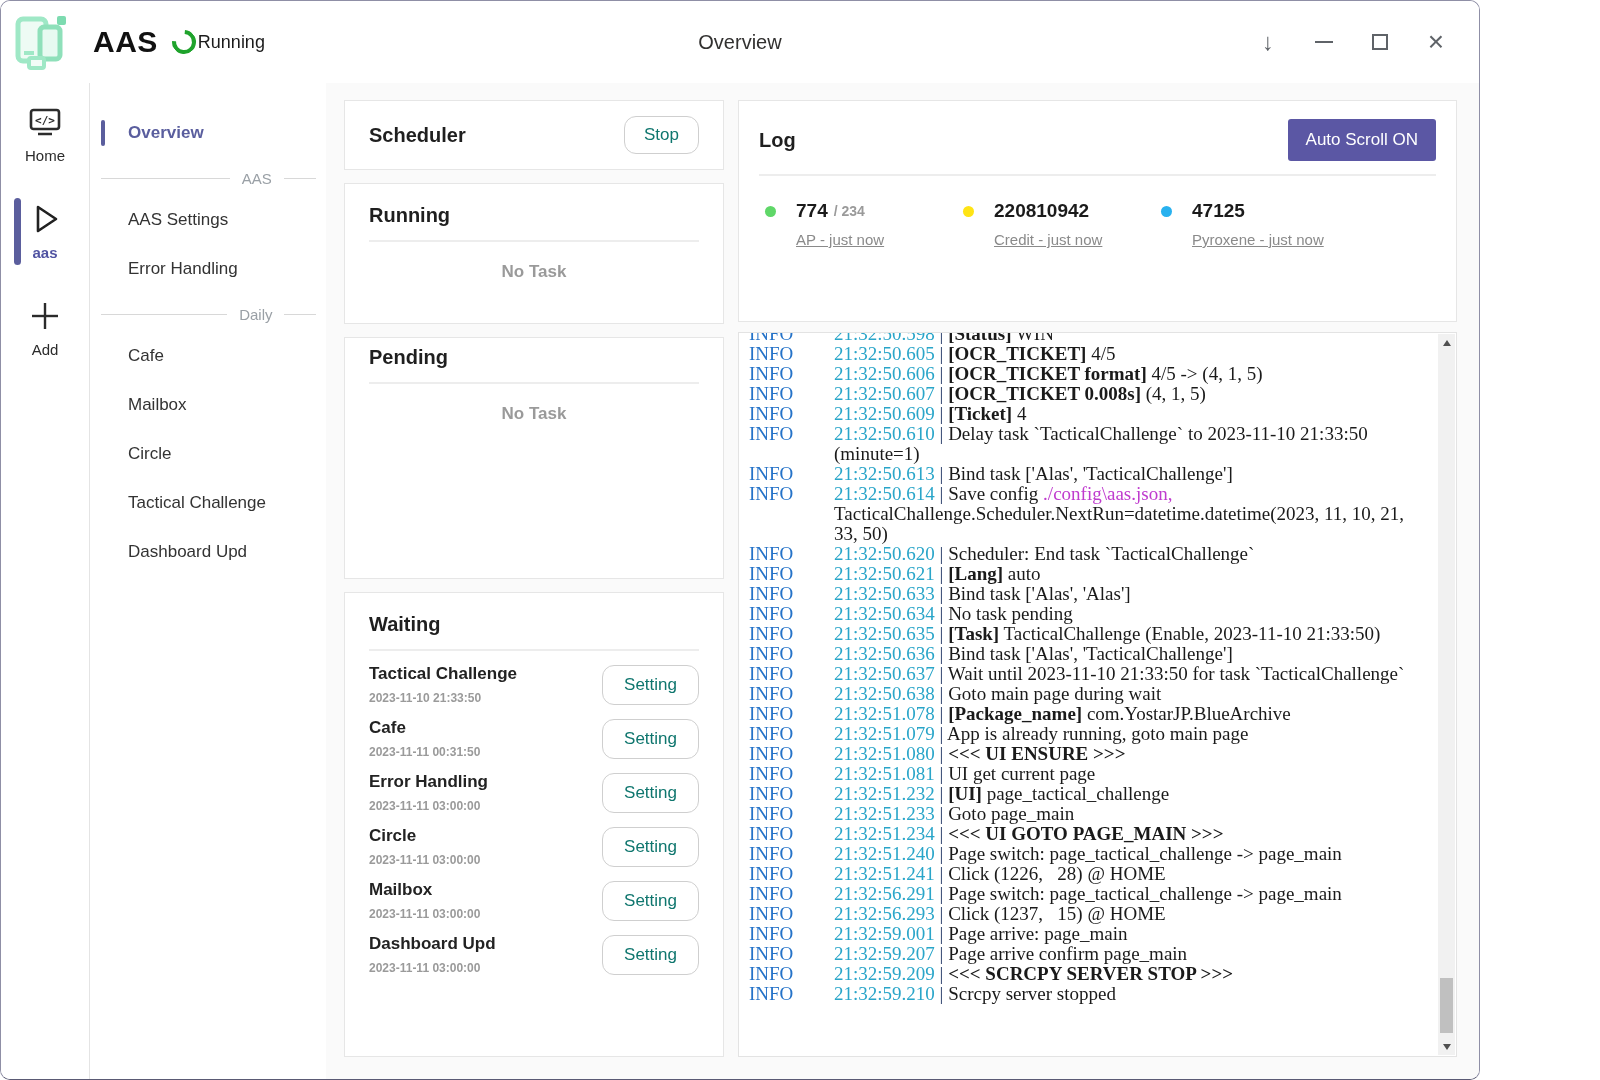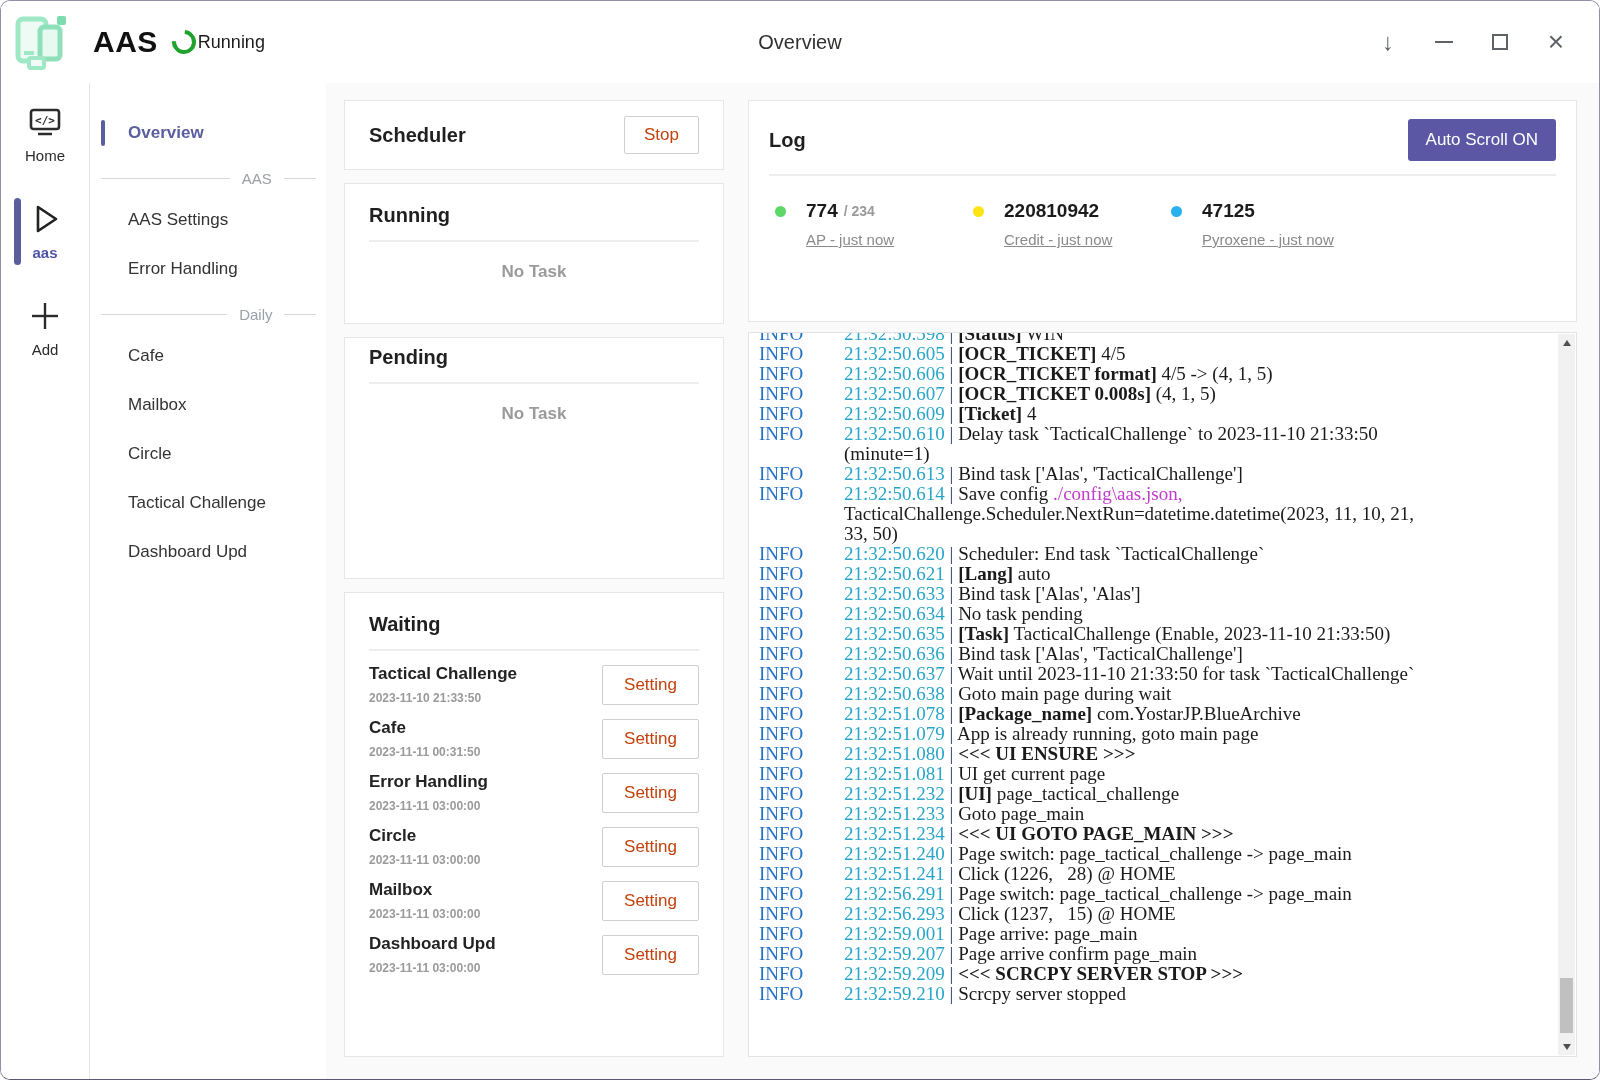--- a/index.html
+++ b/index.html
@@ -1,19 +1,19 @@
 <!DOCTYPE html>
 <html style="--accent: #5b57a4; --info: #2472c8; --time: #29a5c9; --pipe: #2b3f6b; --magenta: #bf3bce;"><head>
 <meta charset="utf-8">
 <style>
   * { margin:0; padding:0; box-sizing:border-box; }
   html,body { background:#fff; width:1600px; height:1080px; font-family:"Liberation Sans", sans-serif; }
   :root { --accent:#5b57a4; --info:#2472c8; --time:#29a5c9; --pipe:#2b3f6b; --magenta:#bf3bce; }
 
-  .window { width:1600px; height:1080px; border:1px solid #8f8fa6; border-bottom-color:#5a5a74; border-radius:10px; overflow:hidden; background:#fff; display:flex; flex-direction:column; }
+  .window { width:1480px; height:1080px; border:1px solid #8f8fa6; border-bottom-color:#5a5a74; border-radius:10px; overflow:hidden; background:#fff; display:flex; flex-direction:column; }
 
   
   .titlebar { height:82px; flex:0 0 82px; display:flex; align-items:center; position:relative; background:#fff; }
   .app-logo { width:62px; height:62px; margin-left:12px; flex:0 0 auto; }
   .app-name { font-size:30px; font-weight:800; color:#111; margin-left:18px; letter-spacing:0.5px; }
   .status-wrap { display:flex; align-items:center; margin-left:14px; }
   .spinner { width:24px; height:24px; border-radius:50%; border:4.5px solid #1fa32c; border-left-color:transparent; transform:rotate(50deg); }
   .status-text { font-size:18px; color:#1b1b1b; margin-left:2px; }
   .titlebar-title { position:absolute; left:0; right:0; text-align:center; font-size:20px; color:#323130; pointer-events:none; }
   .titlebar-controls { margin-left:auto; display:flex; align-items:center; gap:14px; padding-right:22px; position:relative; z-index:2; }
@@ -35,28 +35,28 @@
   
   .sidebar { width:236px; flex:0 0 236px; background:#fff; padding-top:30px; }
   .side-item { position:relative; font-size:17px; color:#333; padding:10px 10px 10px 38px; margin-bottom:9px; cursor:default; }
   .side-item.active { color:#5a5e9e; font-weight:700; }
   .side-item.active::before { content:""; position:absolute; left:11px; top:7px; bottom:7px; width:4px; border-radius:2px; background:#5b5e9d; }
   .side-divider { display:flex; align-items:center; color:#9aa0a6; font-size:15px; padding:8px 10px 8px 11px; margin-bottom:5px; }
   .side-divider::before { content:""; flex:4; height:1px; background:#d8d8d8; margin-right:12px; }
   .side-divider::after { content:""; flex:1; height:1px; background:#d8d8d8; margin-left:12px; }
 
   
-  .content { flex:1; background:#fafafa; padding:17px 22px 22px 18px; display:flex; gap:24px; min-width:0; }
+  .content { flex:1; background:#fafafa; padding:17px 22px 22px 18px; display:flex; gap:14px; min-width:0; }
   .card { background:#fff; border:1px solid #e6e6e6; }
   .card-title { font-size:20px; font-weight:700; color:#1f1f1f; }
   .title-divider { height:2px; background:#ededed; margin-top:13px; }
 
   .col-left { width:380px; flex:0 0 380px; display:flex; flex-direction:column; gap:13px; }
   .scheduler-card { height:70px; flex:0 0 70px; display:flex; align-items:center; justify-content:space-between; padding:0 24px; }
-  .btn-outline { background:#fff; border:1px solid #cfcfcf; border-radius:2px; font-size:17px; color:#c2410c; padding:8px 19px; font-family:inherit; cursor:default; }
+  .btn-outline { background:#fff; border:1px solid #cfcfcf; border-radius:12px; font-size:17px; color:#0f766e; padding:8px 19px; font-family:inherit; cursor:default; }
   .running-card { height:141px; flex:0 0 141px; padding:20px 24px; }
   .pending-card { height:242px; flex:0 0 242px; padding:8px 24px; }
   .no-task { text-align:center; color:#9a9a9a; font-size:17px; font-weight:600; margin-top:20px; }
   .waiting-card { flex:1; padding:20px 24px; overflow:hidden; }
   .wait-list { margin-top:6px; }
   .wait-row { display:flex; align-items:center; justify-content:space-between; margin-top:13px; }
   .wait-info .wname { font-size:17px; font-weight:700; color:#222; }
   .wait-info .wdate { font-size:12px; font-weight:600; color:#9a9a9a; margin-top:7px; }
   .wait-row .btn-outline { padding:9px 21px; }
 

